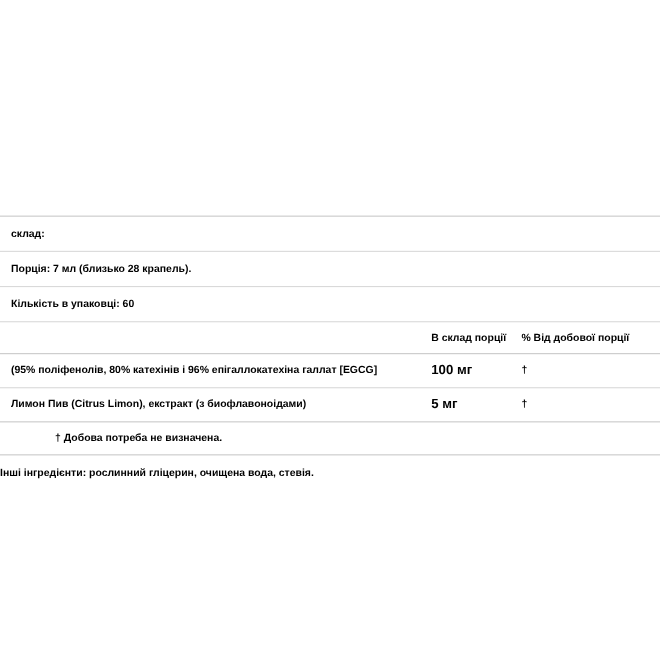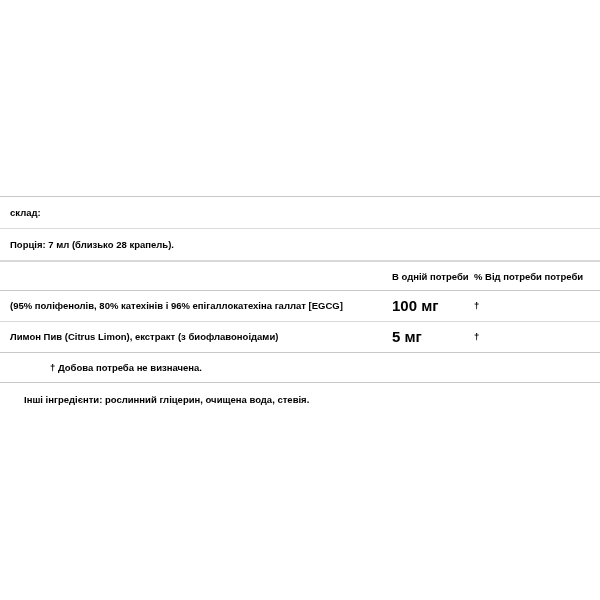--- a/index.html
+++ b/index.html
@@ -77,24 +77,23 @@
   .footnote {
     padding-top: 8px;
     padding-bottom: 8px;
     margin-left: 40px;
   }
   .other {
     padding: 10px 10px 0 0;
     font-size: 9.5px;
     line-height: 13px;
     font-weight: bold;
-    margin-left: 24px;
   }
   .amount-text {
-    font-size: 15px;
+    font-size: 12px;
     font-weight: bold;
     line-height: 13px;
   }
   .dagger {
     font-size: 9.5px;
     font-weight: bold;
     line-height: 13px;
   }
 </style>
 </head>
@@ -110,27 +109,30 @@
     </div>
 
     <div class="rule"></div>
 
     <div class="row single-line">
       <div class="cell-desc fs9 t-bold">Порція: 7 мл (близько 28 крапель).</div>
     </div>
 
     <div class="rule"></div>
 
+    <div class="row single-line">
+      <div class="cell-desc fs9 t-bold">Кількість в упаковці: 60</div>
+    </div>
 
     <div class="rule"></div>
 
     <div class="row headrow">
       <div class="cell-desc"></div>
-      <div class="cell-amount fs9 t-bold">В одній потреби</div>
-      <div class="cell-dv fs9 t-bold">% Від потреби потреби</div>
+      <div class="cell-amount fs9 t-bold">В склад порції</div>
+      <div class="cell-dv fs9 t-bold">% Від добової порції</div>
     </div>
 
     <div class="rule dark"></div>
 
     <div class="row nutrow">
       <div class="cell-desc fs9 t-bold multi">
         <div>(95% поліфенолів, 80% катехінів і 96% епігаллокатехіна галлат [EGCG]</div>
       </div>
       <div class="cell-amount amount-text">100 мг</div>
       <div class="cell-dv dagger">†</div>

